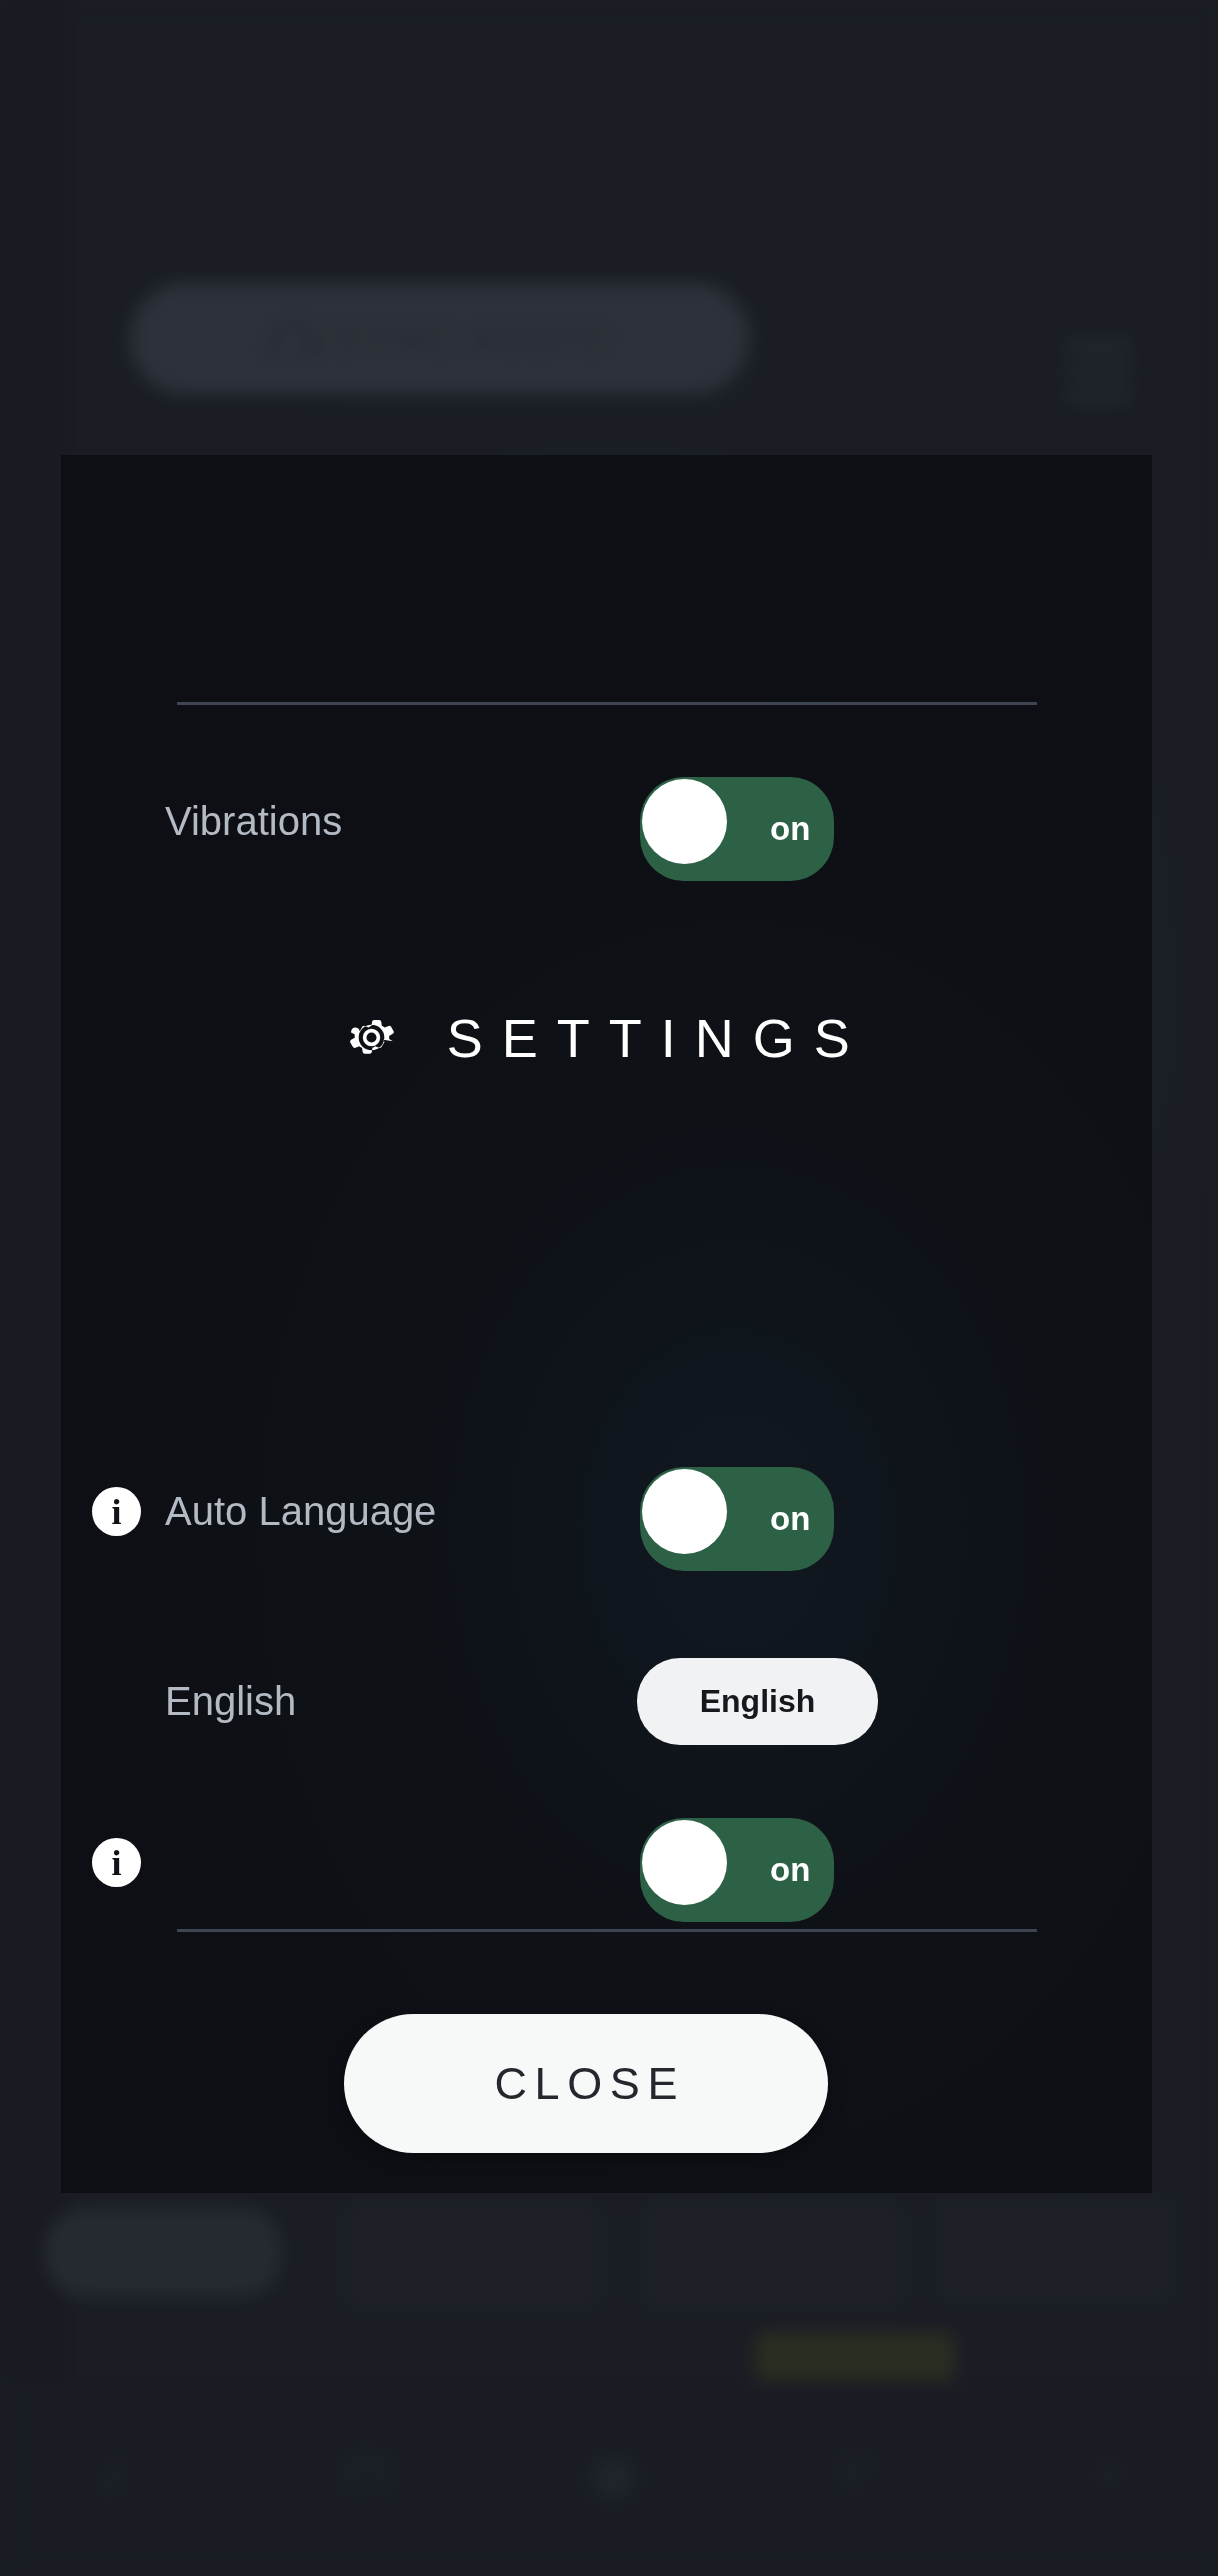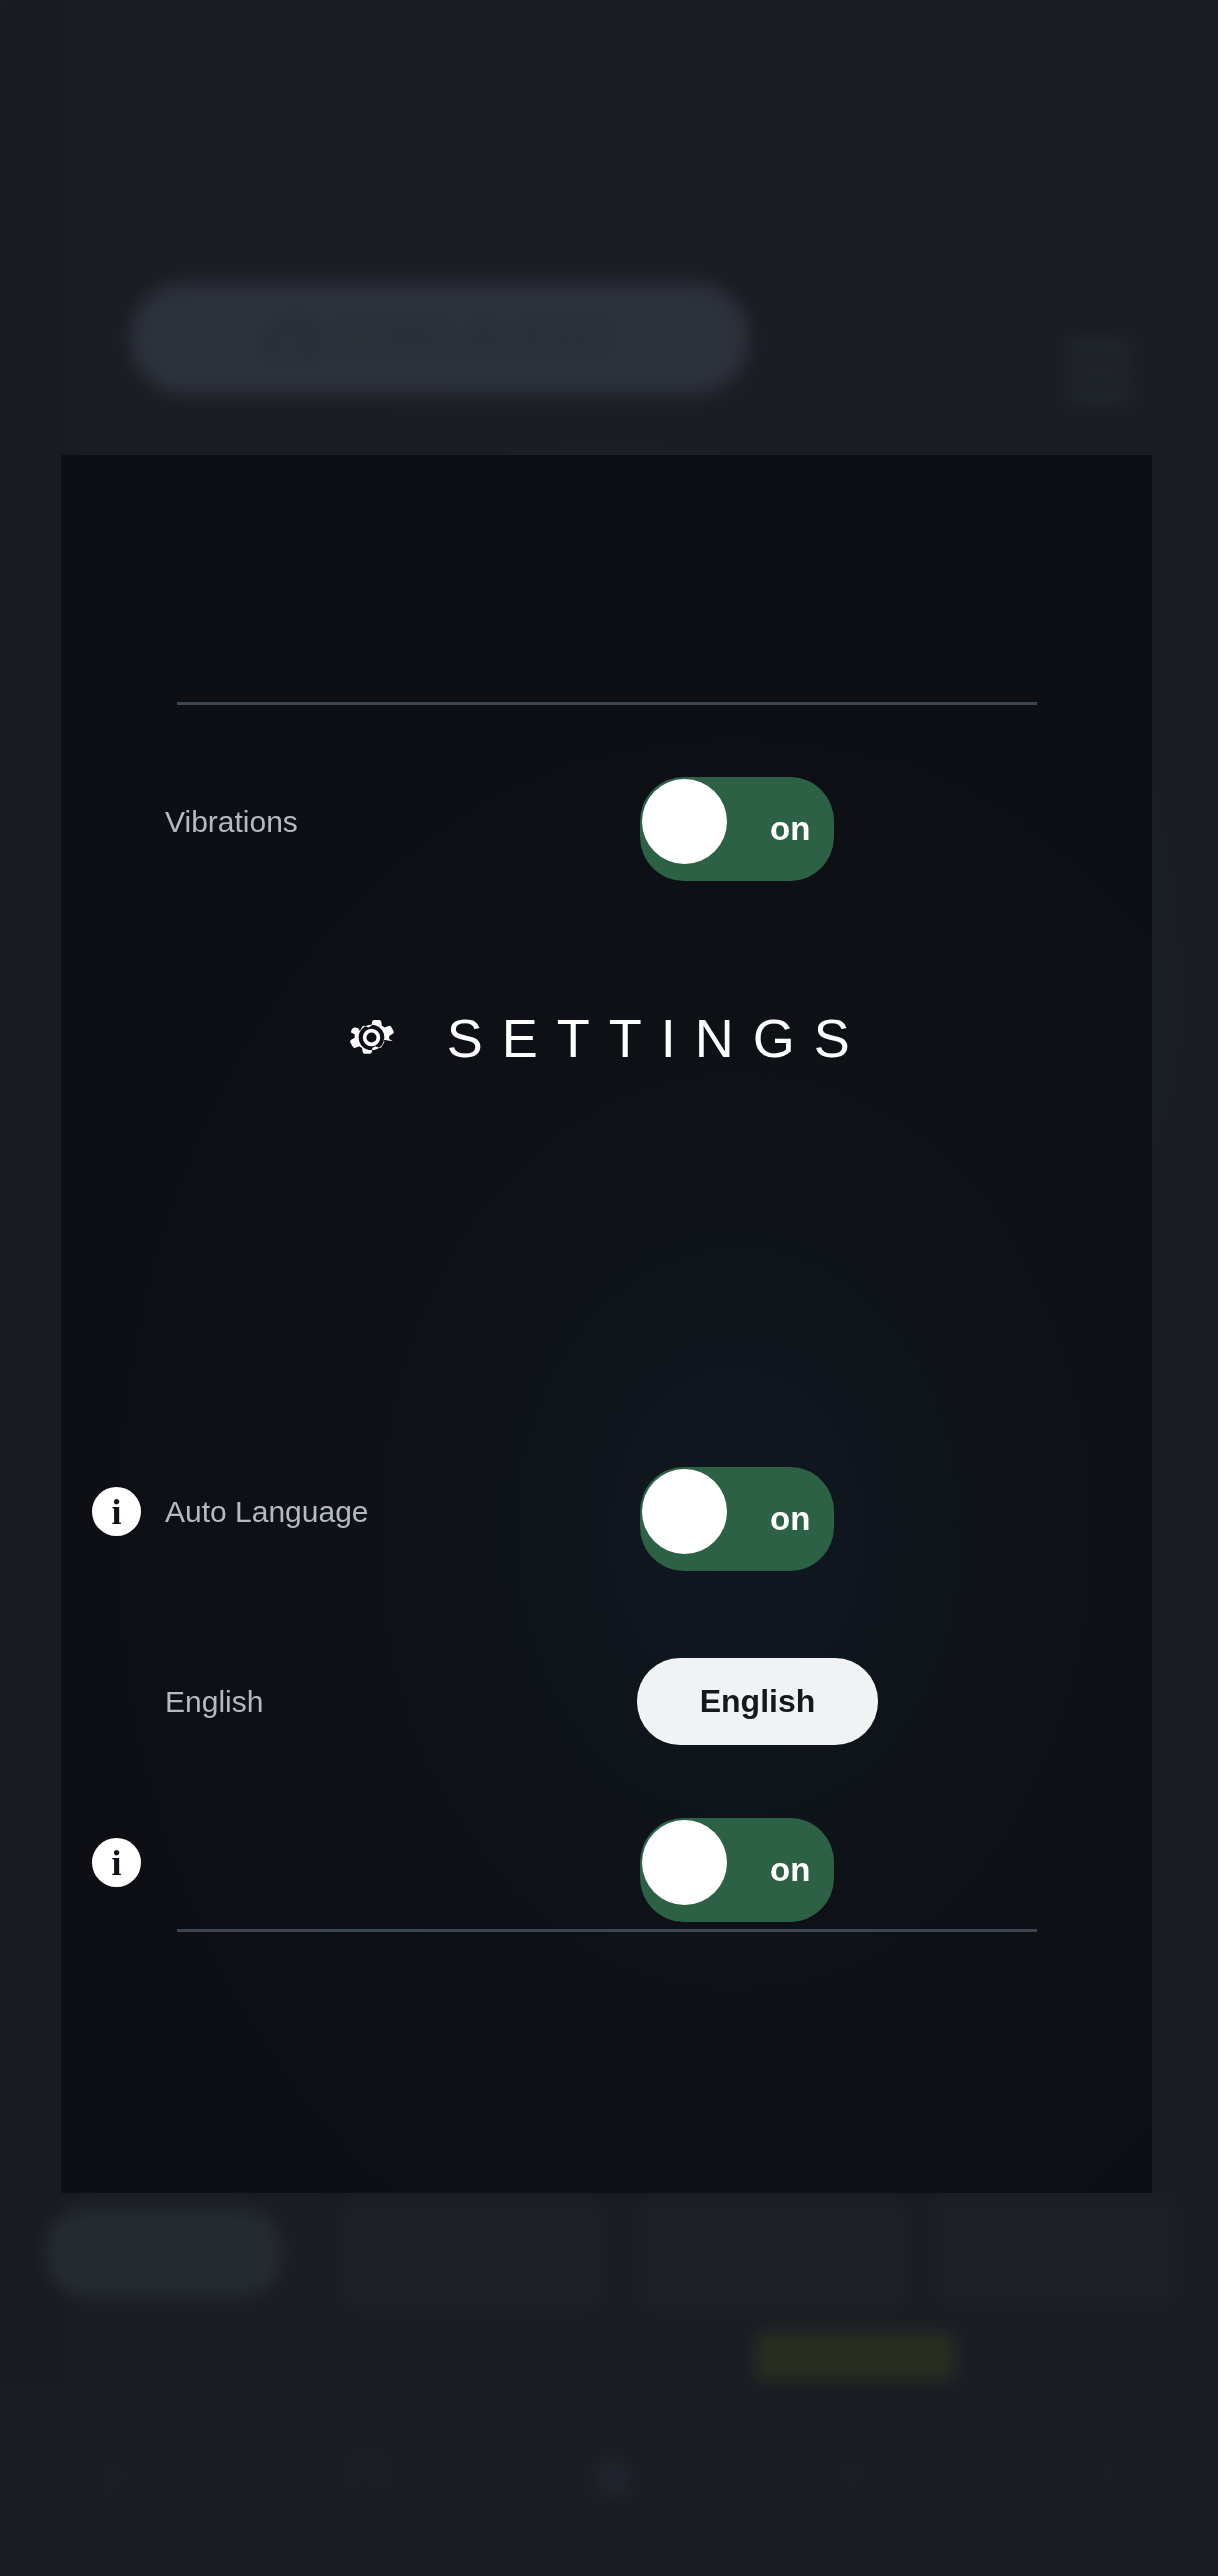--- a/index.html
+++ b/index.html
@@ -209,21 +209,21 @@
     color: #101318;
     font-size: 36px;
     font-weight: 700;
     font-family: "Liberation Serif", serif;
     line-height: 1;
   }
   .row-label {
     position: absolute;
     left: 104px;
     color: #b3bac4;
-    font-size: 30px;
+    font-size: 40px;
     font-weight: 400;
     white-space: nowrap;
   }
 
   
   .toggle {
     position: absolute;
     left: 579px;
     width: 194px; height: 104px;
     border-radius: 44px;
@@ -364,16 +364,17 @@
         <div class="toggle" style="top:0.9px;">
           <span class="knob"></span>
           <span class="state">on</span>
         </div>
       </div>
 
     </div>
 
     <div class="divider bottom"></div>
 
+    <button class="close-btn">CLOSE</button>
   </div>
 
 </div>
 
 
 </body></html>

